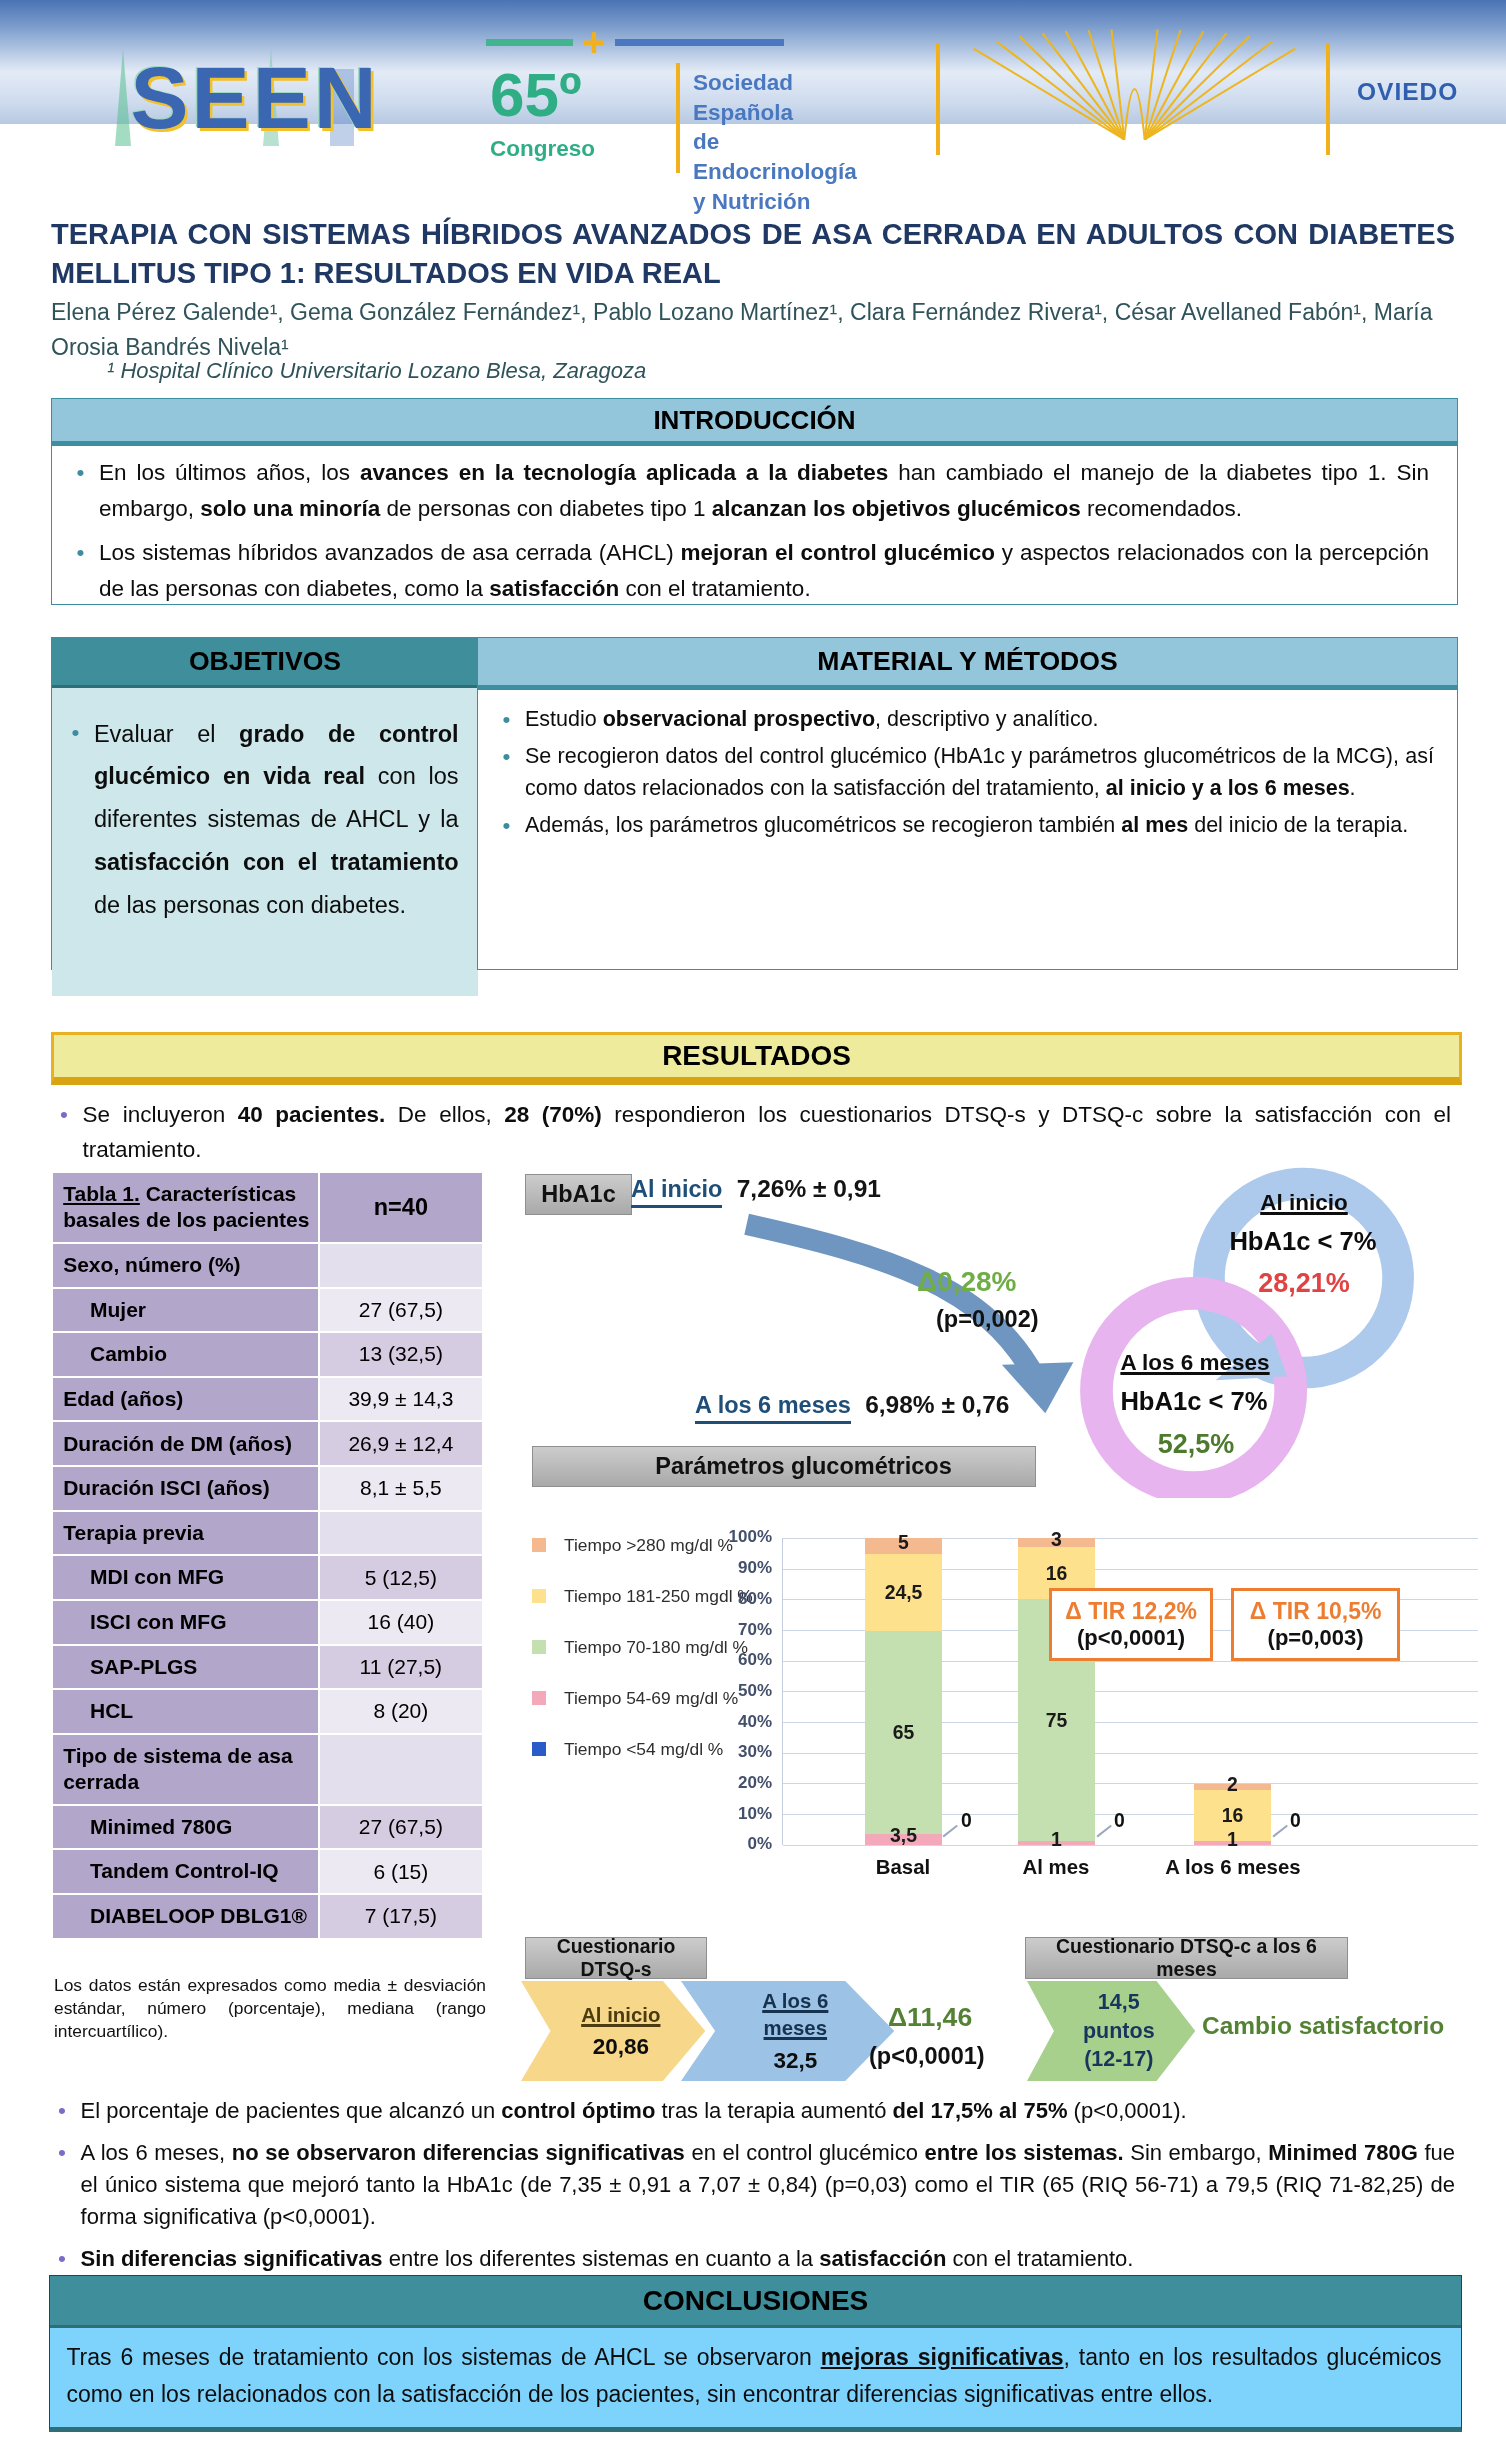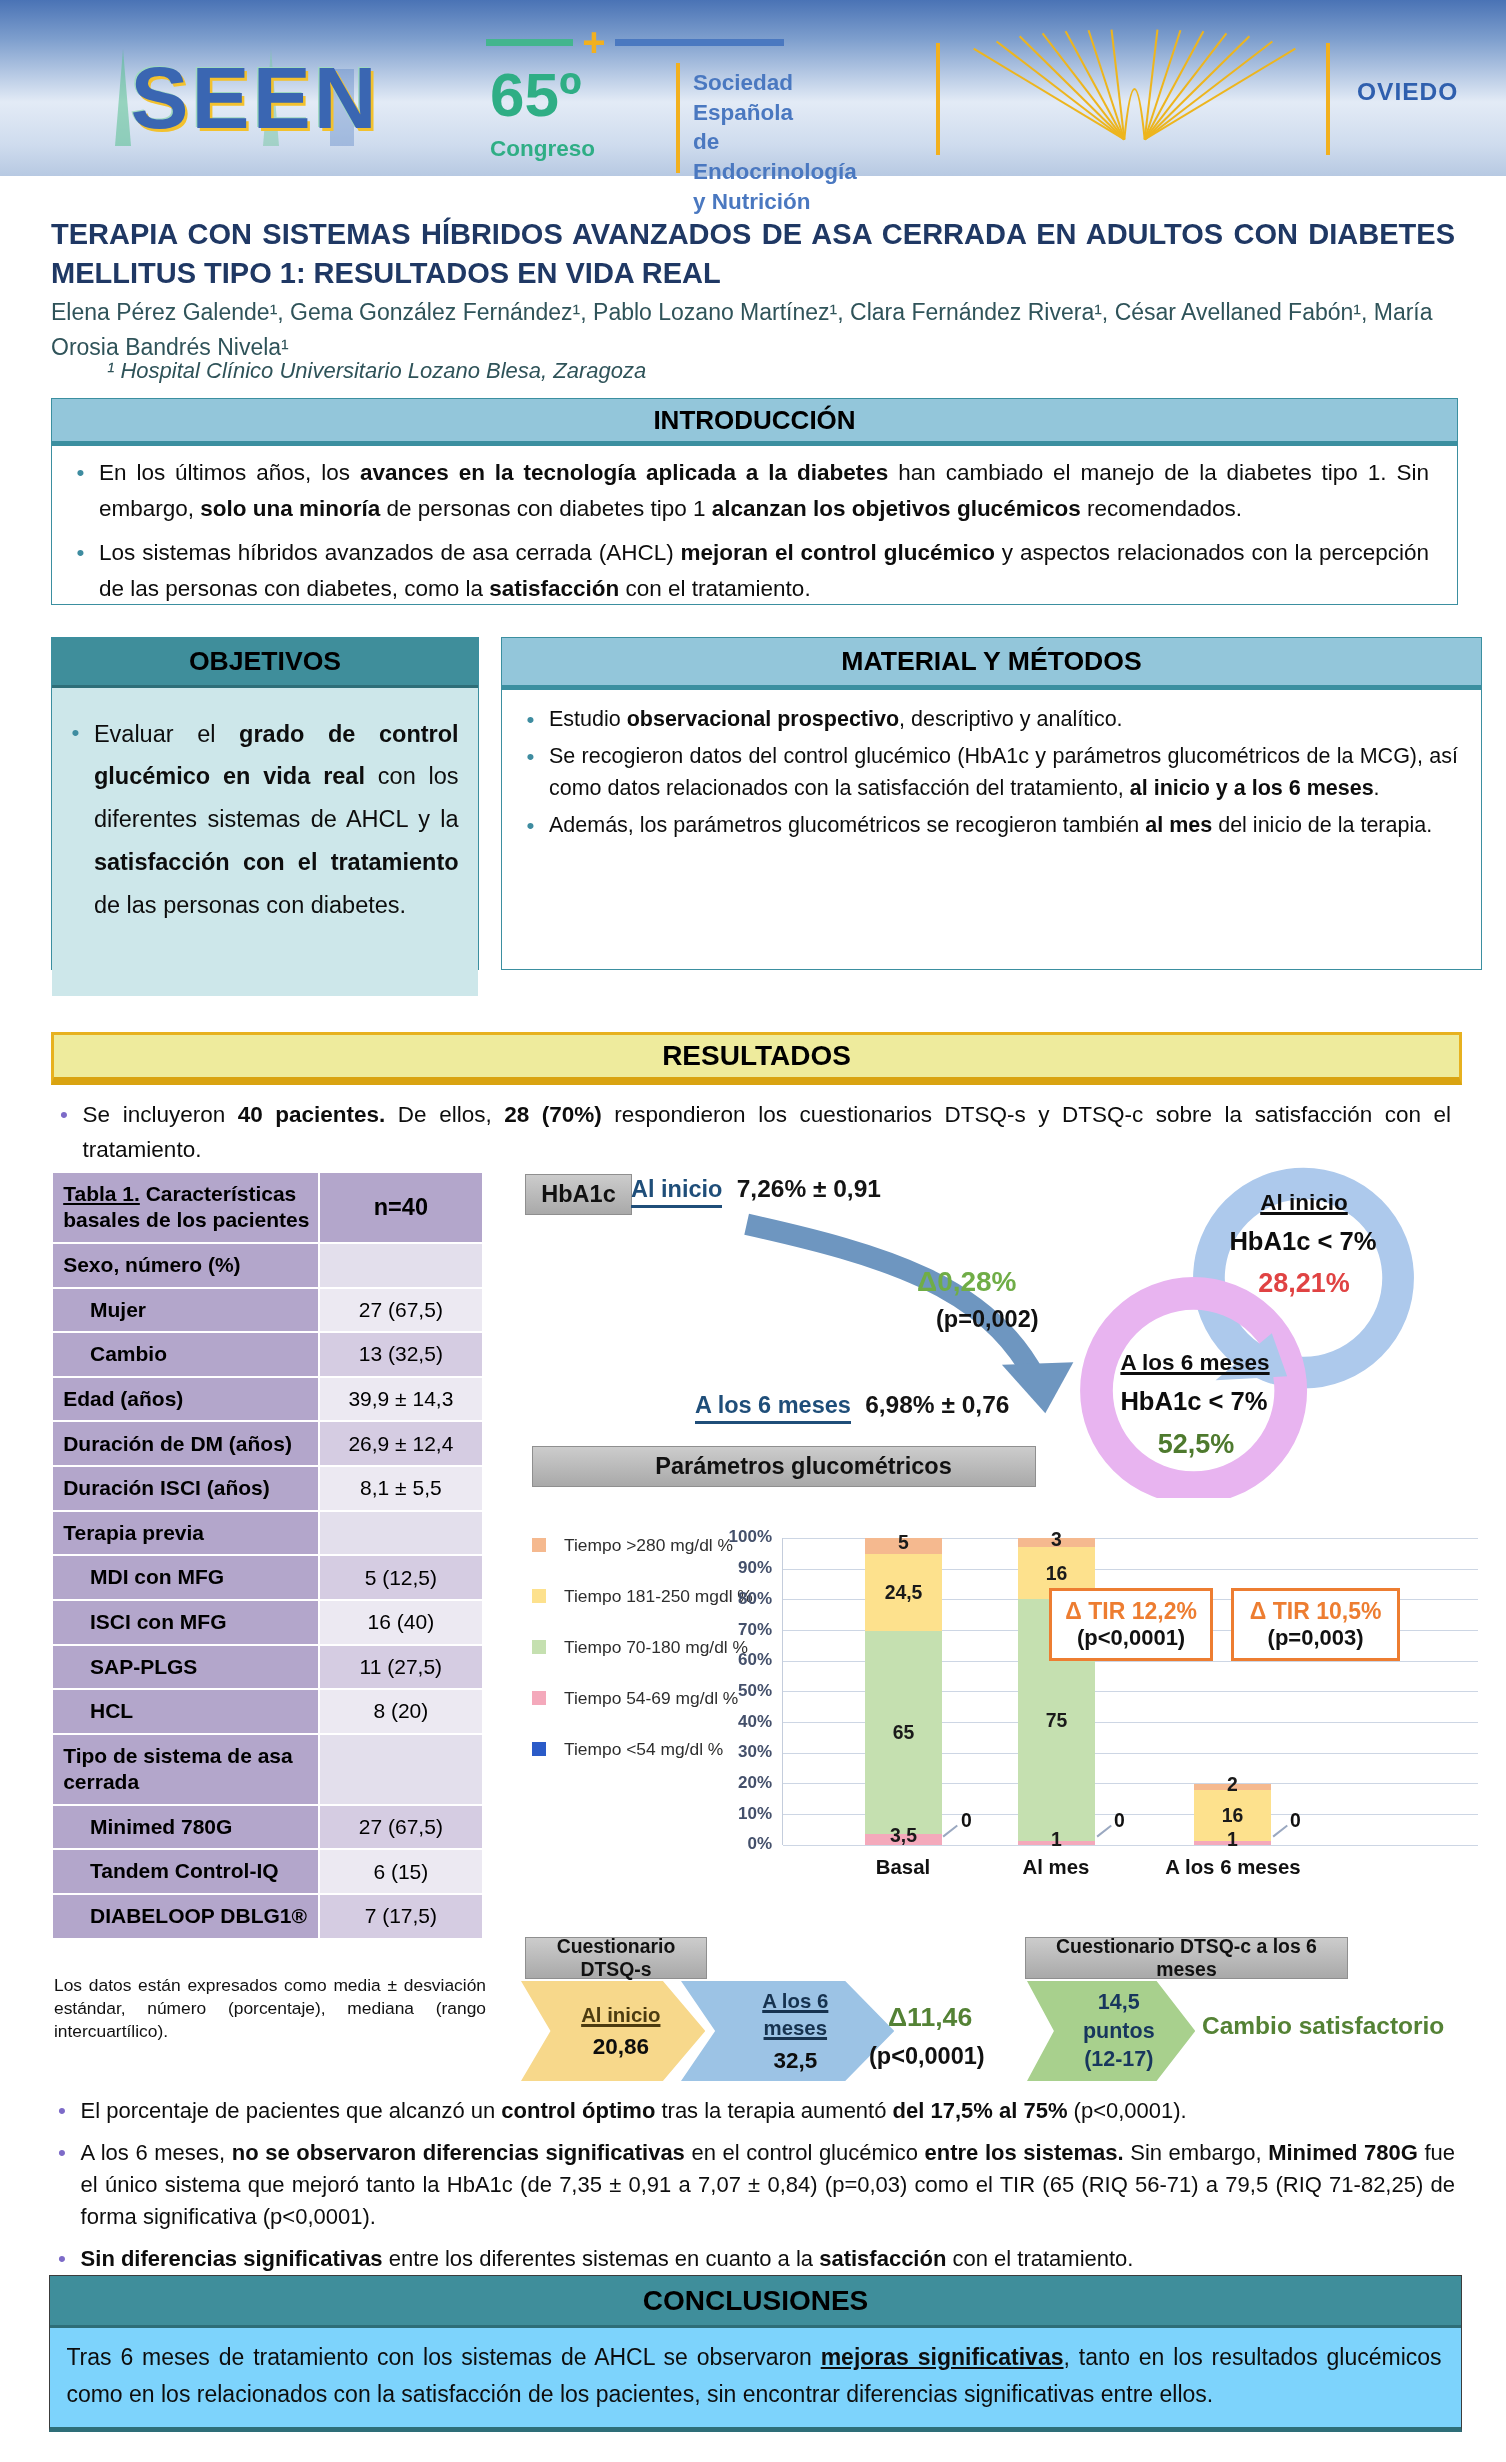--- a/index.html
+++ b/index.html
@@ -1,21 +1,21 @@
 <!DOCTYPE html>
 <html style="font-size:8.2px"><head>
 <meta charset="utf-8">
 <style>
   html,body{margin:0;padding:0;background:#ffffff;}
   body{font-family:"Liberation Sans", sans-serif;}
   .poster{position:relative;width:1507px;height:2462px;background:#fff;overflow:hidden;}
   .abs{position:absolute;}
 
   
-  .banner{left:0;top:0;width:1507px;height:176px;
+  .banner{left:0;top:0;width:1507px;height:124px;
     background:linear-gradient(180deg,#4a73b5 0%,#7d9ecd 22%,#e3ebf6 58%,#cfdcee 82%,#b7c9e2 100%);}
   .seen-logo{left:110px;top:28px;width:307px;height:128px;}
   .seen-text{position:absolute;left:20.4px;top:20.4px;font-size:87px;font-weight:bold;color:#3a66b2;
     letter-spacing:3.1px;text-shadow:2.6px 2.6px 0 #f2c12e,-1.5px -1.5px 0 #9fd8c0;}
   .spire{position:absolute;bottom:10.2px;width:0;height:0;border-left:8.2px solid transparent;border-right:8.2px solid transparent;border-bottom:97px solid #58c090;opacity:.55;}
   .tower{position:absolute;bottom:10.2px;width:23.5px;height:77px;background:#4a78c0;opacity:.35;}
   .congress-lockup{left:486px;top:23px;width:399px;height:138px;}
   .dash-row{position:absolute;left:0px;top:14.3px;display:flex;align-items:center;gap:9.2px;}
   .dash-g{width:87px;height:7.7px;background:#43b58e;}
   .dash-b{width:169px;height:7.7px;background:#4a78c0;}
@@ -42,21 +42,21 @@
   .intro{left:51px;top:398px;width:1405px;height:205px;}
   .intro .sec-header{height:42px;font-size:26px;}
   .intro-body{padding:9.2px 28px 5.1px 20.4px;}
   .blist{list-style:none;margin:0;padding:0;}
   .blist li{position:relative;padding-left:26.6px;font-size:22.5px;line-height:1.6;color:#0d0d0d;text-align:justify;margin-bottom:8.2px;}
   .blist li::before{content:"\2022";position:absolute;left:4.1px;top:0;color:#3e8ca0;font-size:22.5px;}
   .objetivos{left:51px;top:637px;width:426px;height:331px;}
   .objetivos .sec-header{height:47px;font-size:26.6px;}
   .obj-body{background:#cde7ea;height:283px;padding:24.5px 19.4px 0 15.3px;}
   .obj-body li{font-size:23.5px;line-height:1.82;margin:0;}
-  .metodos{left:501px;top:637px;width:979px;height:331px;}
+  .metodos{left:477px;top:637px;width:979px;height:331px;}
   .metodos .sec-header{height:47px;font-size:26.6px;}
   .met-body{padding:13.3px 23px 0 20.4px;}
   .met-body li{font-size:21.5px;line-height:1.5;margin-bottom:4.6px;}
 
   
   .res-band{left:51px;top:1032px;width:1405px;height:42px;background:#eeeb9d;
     border:3.1px solid #e7b11f;border-bottom:8.2px solid #d9a311;display:flex;align-items:center;justify-content:center;
     font-size:28px;font-weight:bold;color:#000;}
   .res-intro{left:56px;top:1098px;width:1395px;}
   .res-intro li{line-height:1.55;}

